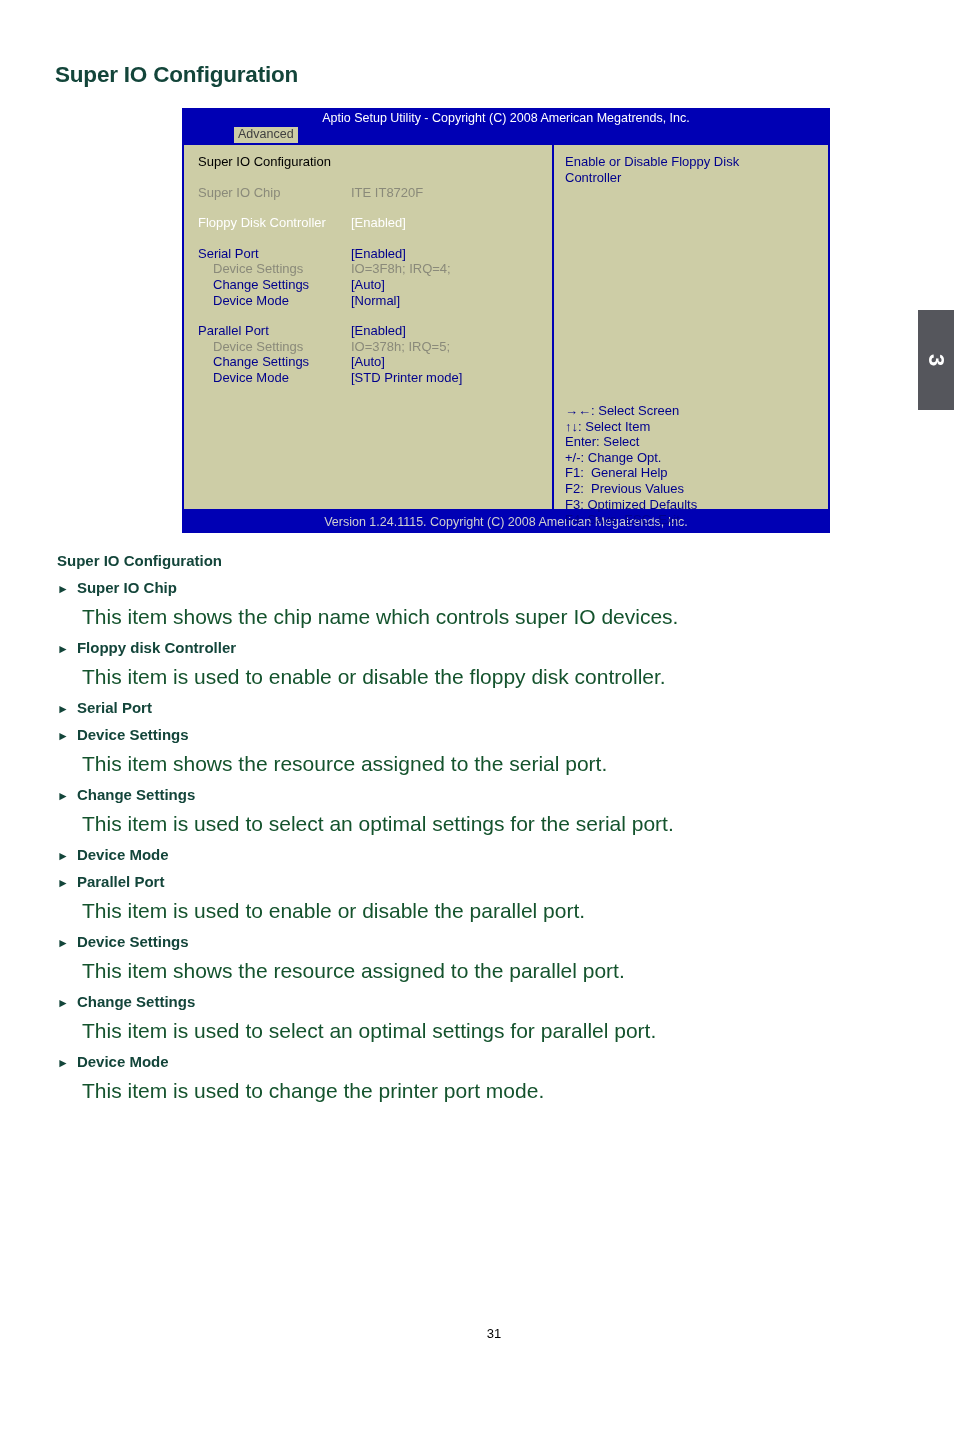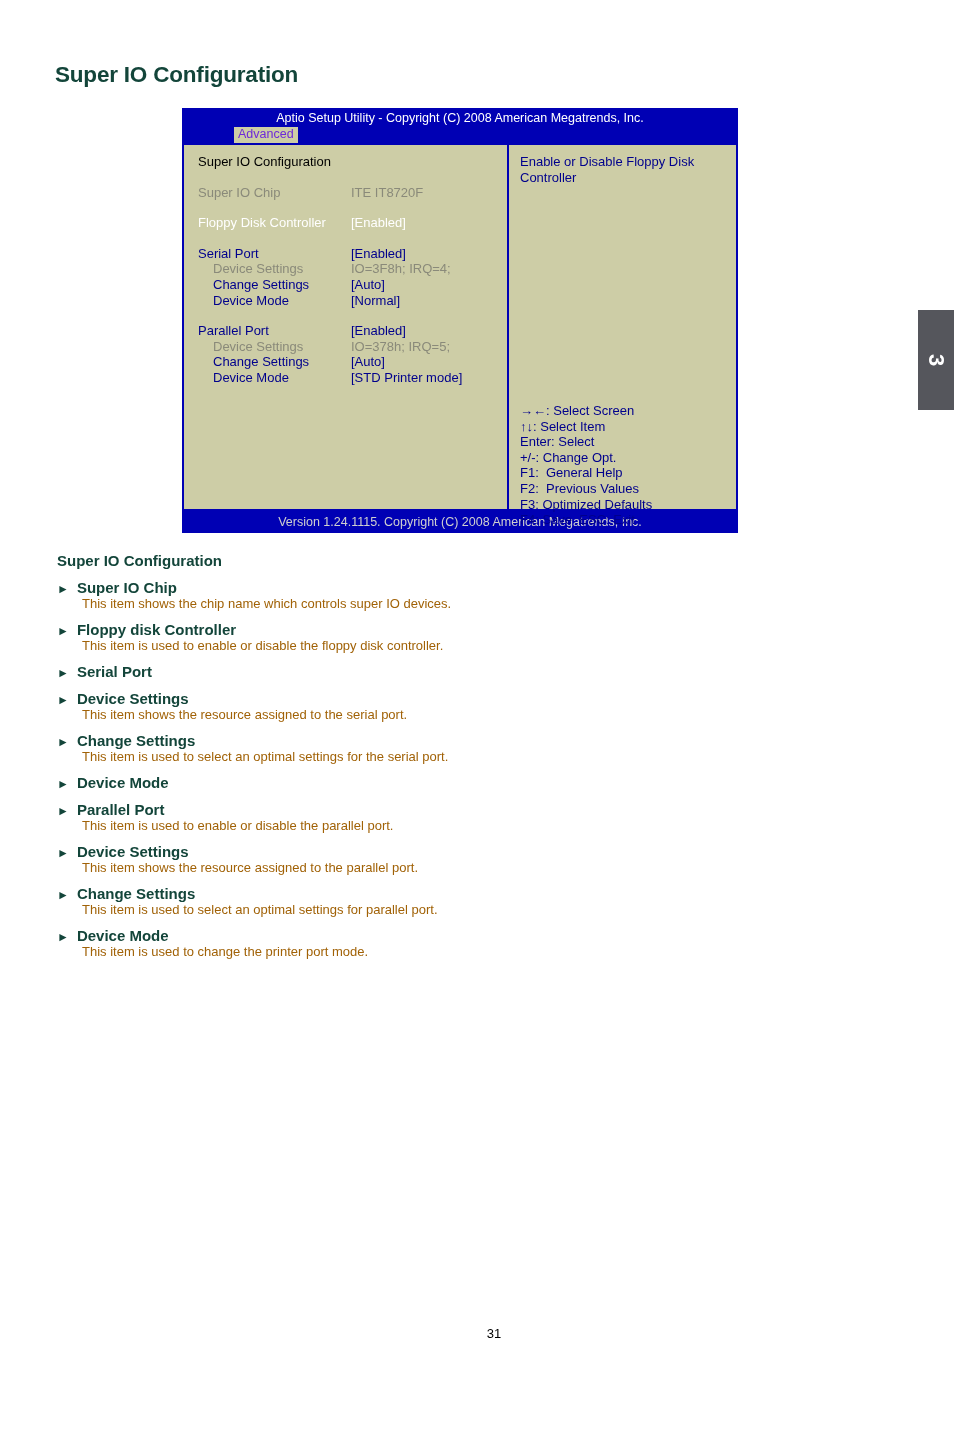--- a/index.html
+++ b/index.html
@@ -45,21 +45,21 @@
     font-weight: bold;
     transform: rotate(90deg);
     line-height: 1;
   }
 
   
   .bios {
     position: absolute;
     left: 182px;
     top: 108px;
-    width: 556px;
+    width: 648px;
     height: 435px;
     font-family: "Liberation Sans", sans-serif;
   }
   .bios-titlebar {
     background: #0000b4;
     height: 35px;
     position: relative;
   }
   .bios-title-text {
     position: absolute;
@@ -75,21 +75,21 @@
     top: 19px;
     left: 0;
     height: 16px;
     width: 100%;
   }
   .bios-tab-active {
     position: absolute;
     left: 52px;
     top: 0;
     background: #cdcda6;
-    color: #6d28d9;
+    color: #404040;
     font-size: 12.5px;
     padding: 0 4px 1px 4px;
     line-height: 15px;
   }
 
   .bios-body {
     position: relative;
     height: 368px;
     background: #cdcda6;
     border: 2px solid #0000b4;
@@ -174,24 +174,24 @@
     margin-top: 10px;
     display: flex;
     align-items: baseline;
   }
   .item-head .tri {
     font-size: 12px;
     margin-right: 8px;
     line-height: 1;
   }
   .item-body {
-    font-size: 13px;
-    color: #a16207;
+    font-size: 21px;
+    color: #14532d;
     margin-left: 82px;
-    margin-top: 0;
+    margin-top: 9px;
   }
 
   
   .page-number {
     position: absolute;
     left: 0;
     right: 0;
     top: 1326px;
     text-align: center;
     font-size: 13px;

